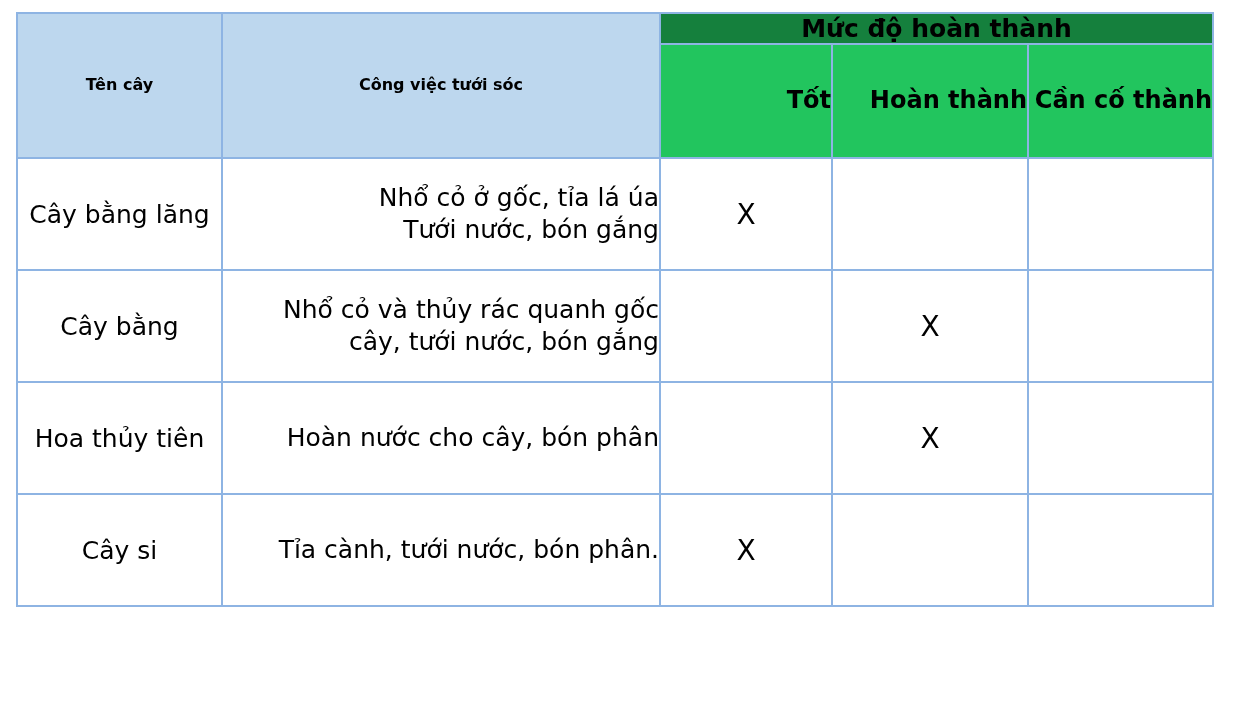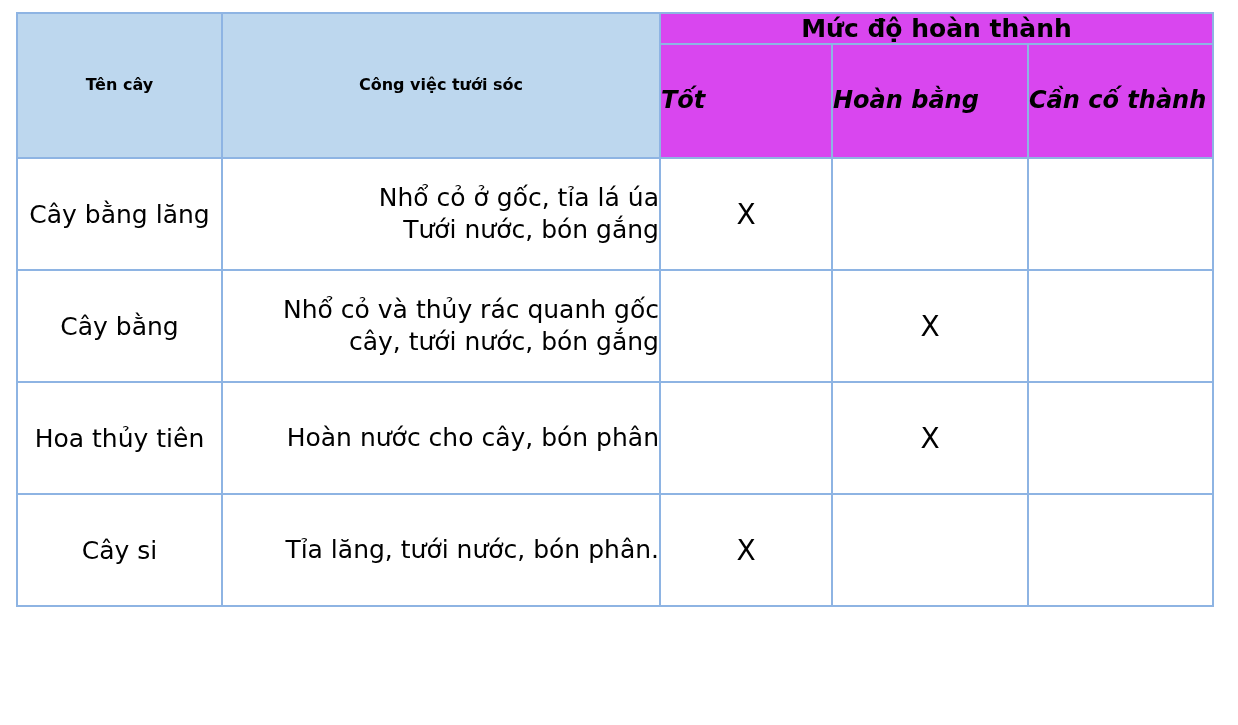--- a/index.html
+++ b/index.html
@@ -36,36 +36,35 @@
   
   .hdr {
     background: #bdd7ee;
     text-align: center;
     font-weight: bold;
     font-size: 16px;
     line-height: 1.15;
     padding: 6px 8px;
   }
   .hdr-group {
-    background: #d946ef;
+    background: #15803d;
     text-align: center;
     font-weight: bold;
     font-size: 25px;
     padding: 10px 8px 12px 8px;
     border-bottom: 2px solid #c9dcf0;
   }
   .hdr-sub {
-    background: #d946ef;
-    text-align: left;
+    background: #22c55e;
+    text-align: right;
     font-weight: bold;
     font-size: 24px;
     line-height: 1.15;
     padding: 8px 6px;
     height: 112px;
-    font-style: italic;
   }
   .col-name   { width: 205px; }
   .col-task   { width: 438px; }
   .col-good   { width: 172px; }
   .col-done   { width: 196px; }
   .col-effort { width: 185px; }
 
   
   .cell-name {
     text-align: center;
@@ -101,21 +100,21 @@
       <col class="col-effort">
     </colgroup>
     <thead>
       <tr>
         <th class="hdr" rowspan="2">Tên cây</th>
         <th class="hdr" rowspan="2">Công việc tưới sóc</th>
         <th class="hdr-group" colspan="3">Mức độ hoàn thành</th>
       </tr>
       <tr>
         <th class="hdr-sub">Tốt</th>
-        <th class="hdr-sub">Hoàn bằng</th>
+        <th class="hdr-sub">Hoàn thành</th>
         <th class="hdr-sub">Cần cố thành</th>
       </tr>
     </thead>
     <tbody>
       <tr>
         <td class="cell-name">Cây bằng lăng</td>
         <td class="cell-task">
           <span class="line">Nhổ cỏ ở gốc, tỉa lá úa</span>
           <span class="line">Tưới nước, bón gắng</span>
         </td>
@@ -138,21 +137,21 @@
         <td class="cell-task">
           <span class="line"> Hoàn nước cho cây, bón phân</span>
         </td>
         <td class="cell-mark"><span class="mark"></span></td>
         <td class="cell-mark"><span class="mark">X</span></td>
         <td class="cell-mark"><span class="mark"></span></td>
       </tr>
       <tr>
         <td class="cell-name">Cây si</td>
         <td class="cell-task">
-          <span class="line">Tỉa lăng, tưới nước, bón phân.</span>
+          <span class="line">Tỉa cành, tưới nước, bón phân.</span>
         </td>
         <td class="cell-mark"><span class="mark">X</span></td>
         <td class="cell-mark"><span class="mark"></span></td>
         <td class="cell-mark"><span class="mark"></span></td>
       </tr>
     </tbody>
   </table>
 </div>
 
 </body></html>

